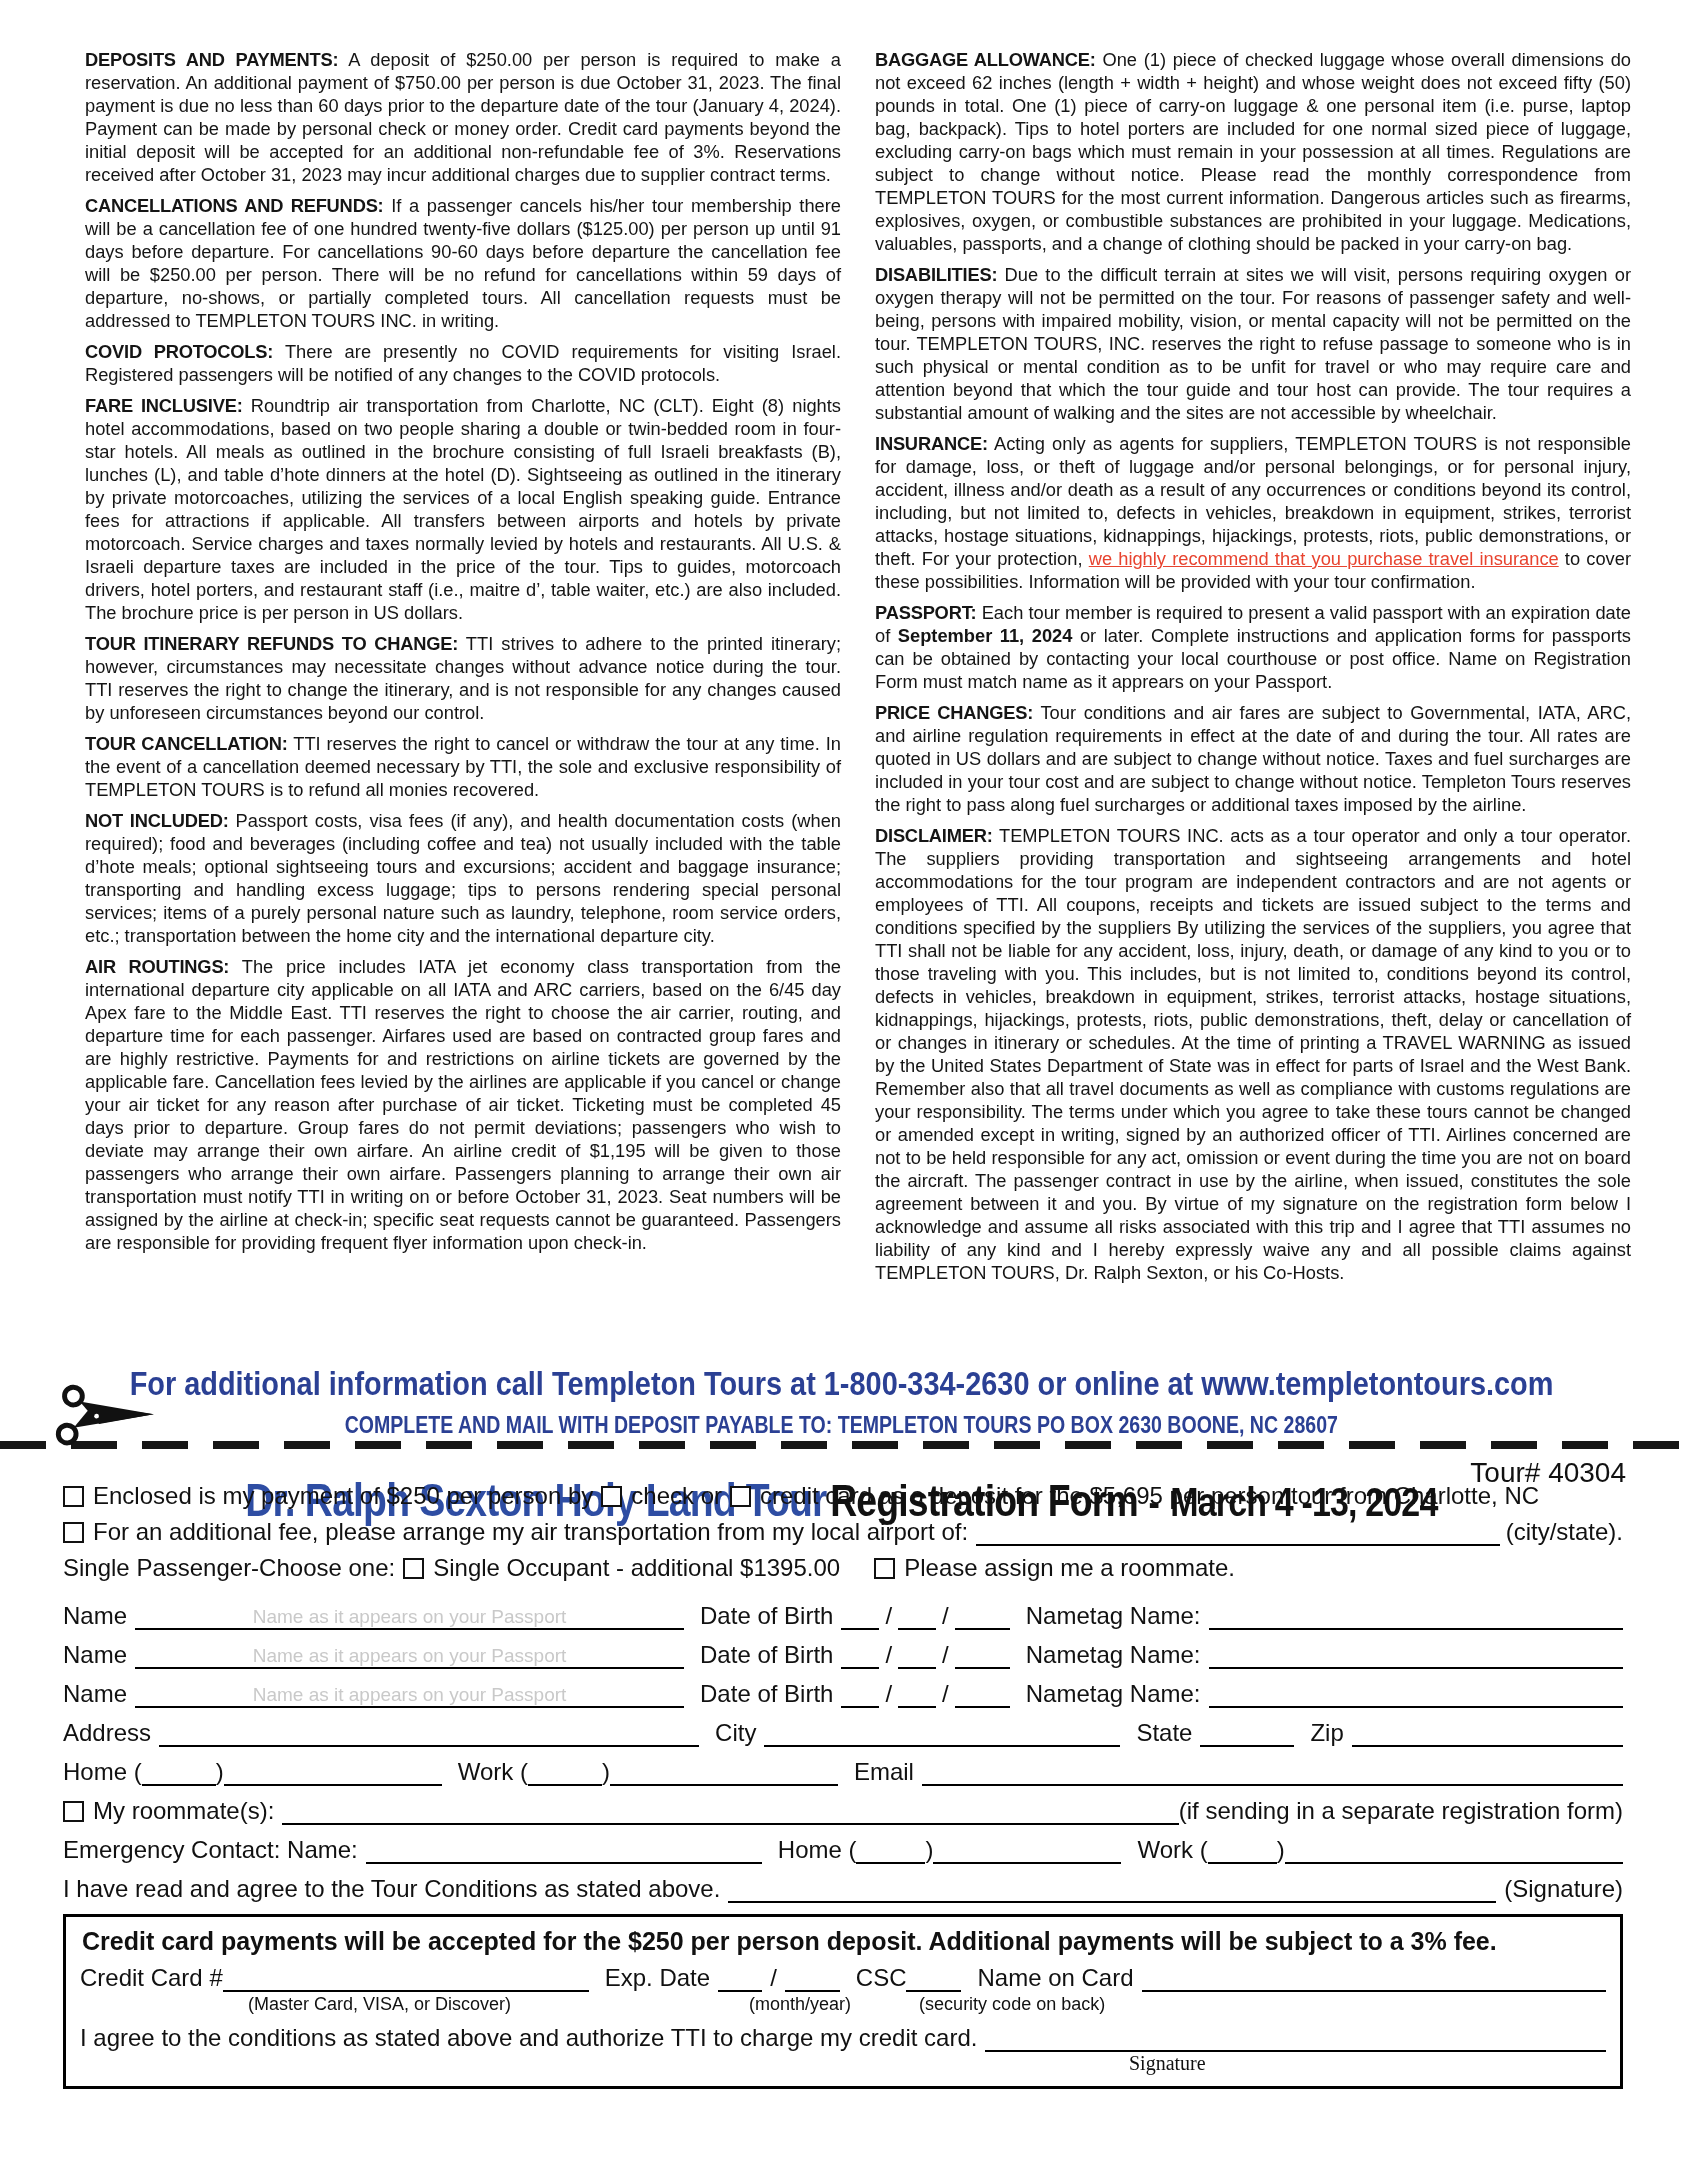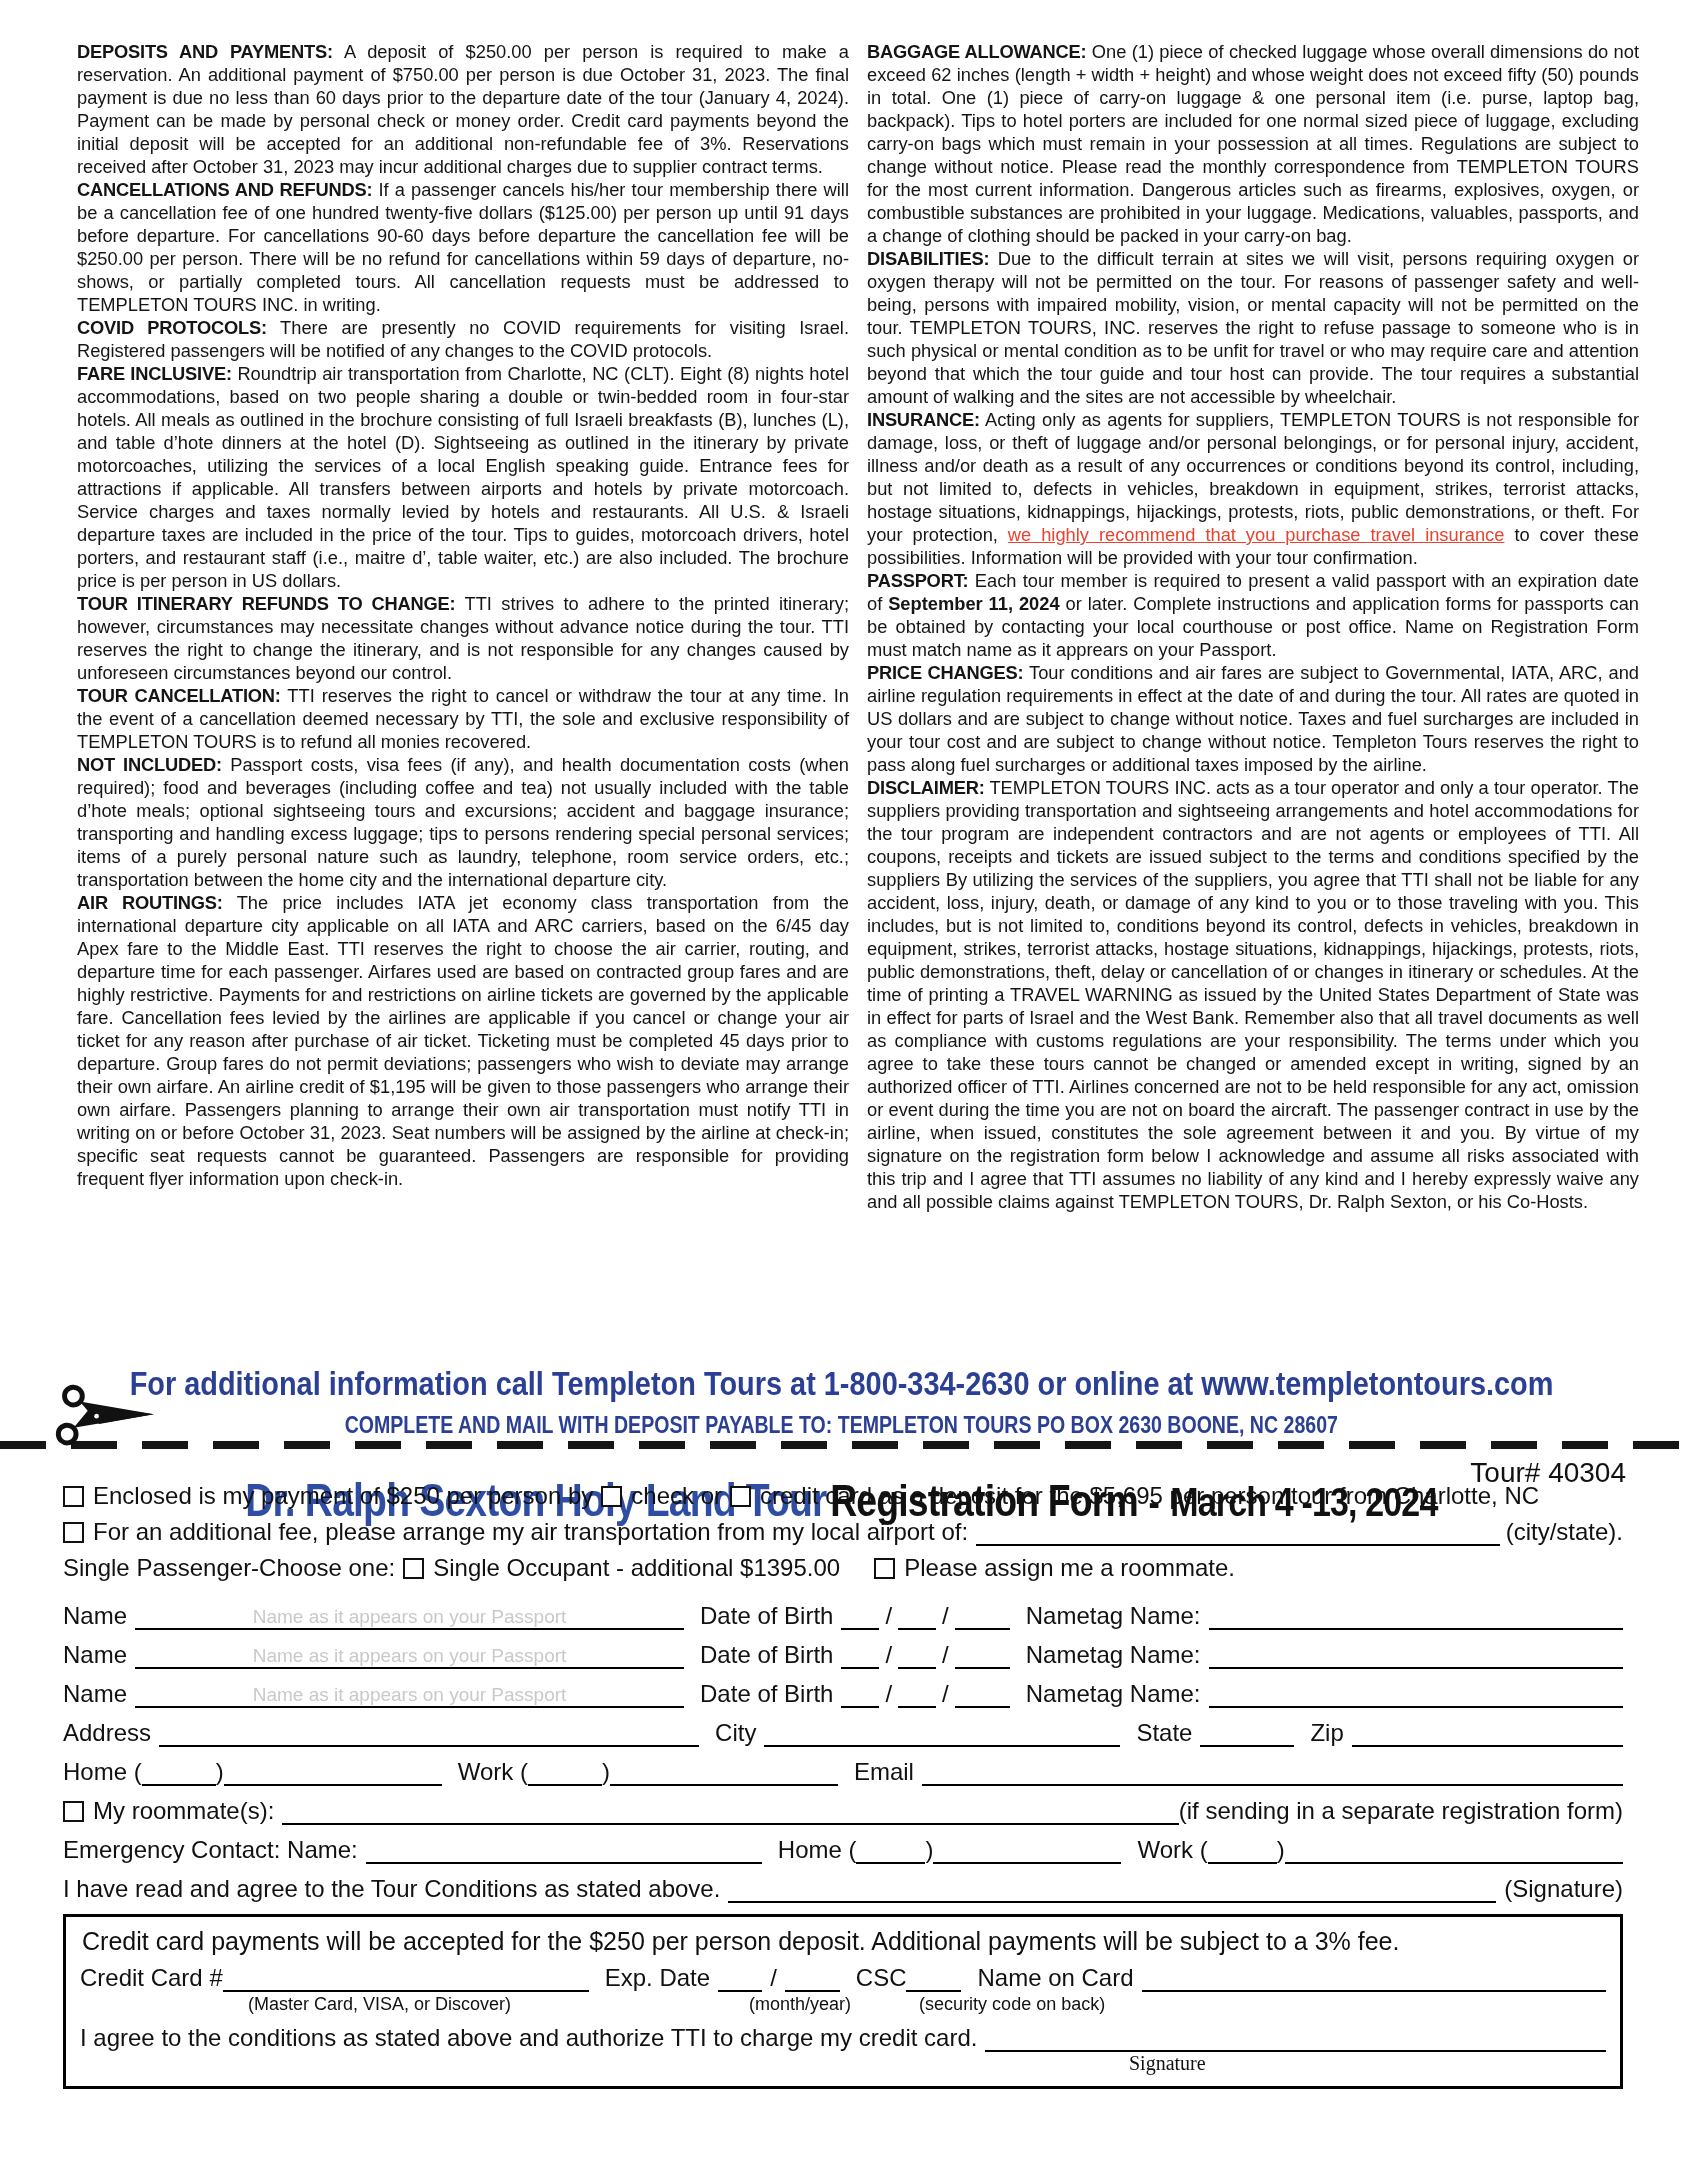--- a/index.html
+++ b/index.html
@@ -3,21 +3,21 @@
 <meta charset="utf-8">
 <style>
   html,body{margin:0;padding:0;background:#fff;}
   .page{position:relative;width:1683px;height:2178px;background:#ffffff;
         font-family:"Liberation Sans","DejaVu Sans",sans-serif;color:#121212;overflow:hidden;}
 
   
   .terms{position:absolute;left:77px;top:40px;width:1562px;display:flex;gap:18px;}
   .tcol{width:772px;font-size:18.3px;line-height:23px;text-align:justify;
         text-justify:inter-word;color:#151515;}
-  .tcol p{margin:0;}
+  .tcol p{margin:8px;}
   .tcol b.th{letter-spacing:-0.2px;}
   .red-link{color:#e8432f;text-decoration:underline;}
 
   
   .banner1,.banner2{position:absolute;left:0;width:1683px;text-align:center;color:#2b4094;font-weight:bold;white-space:nowrap;}
   .banner1{top:1364px;font-size:34px;}
   .banner2{top:1412px;font-size:23px;}
   .condense{display:inline-block;transform:scaleX(0.85);transform-origin:center;}
 
   
@@ -41,21 +41,21 @@
       display:inline-block;margin:0 9px 3px 0;}
   .blank{border-bottom:2px solid #000;height:22px;display:inline-block;}
   .bfx{flex:1;}
   .lbl{margin-right:8px;}
   .ml{margin-left:16px;}
   .placeholder-blank{display:flex;justify-content:center;align-items:flex-end;
       color:#c9c9c9;font-size:19px;overflow:hidden;}
 
   
   .ccbox{border:3px solid #000;margin-top:10px;padding:8px 14px 10px 14px;}
-  .cc-head{font-weight:normal;font-size:25px;margin:2px 0 8px 2px;}
+  .cc-head{font-weight:bold;font-size:25px;margin:2px 0 8px 2px;}
   .cc-subs{display:flex;font-size:18px;height:22px;margin-top:2px;white-space:nowrap;}
   .sig-label{font-family:"Liberation Serif","DejaVu Serif",serif;font-size:20px;margin-left:1049px;height:24px;}
 </style>
 </head>
 <body>
 
 <div class="page">
 
   <div class="terms">
     <div class="tcol">

